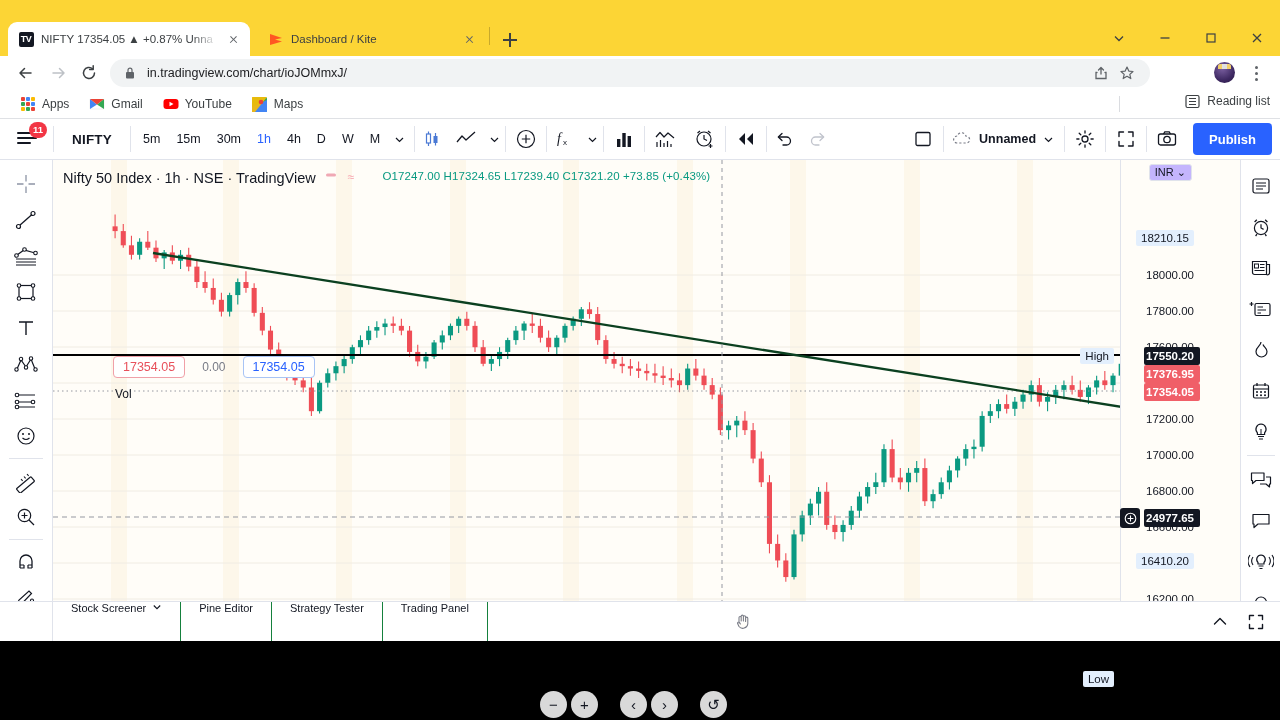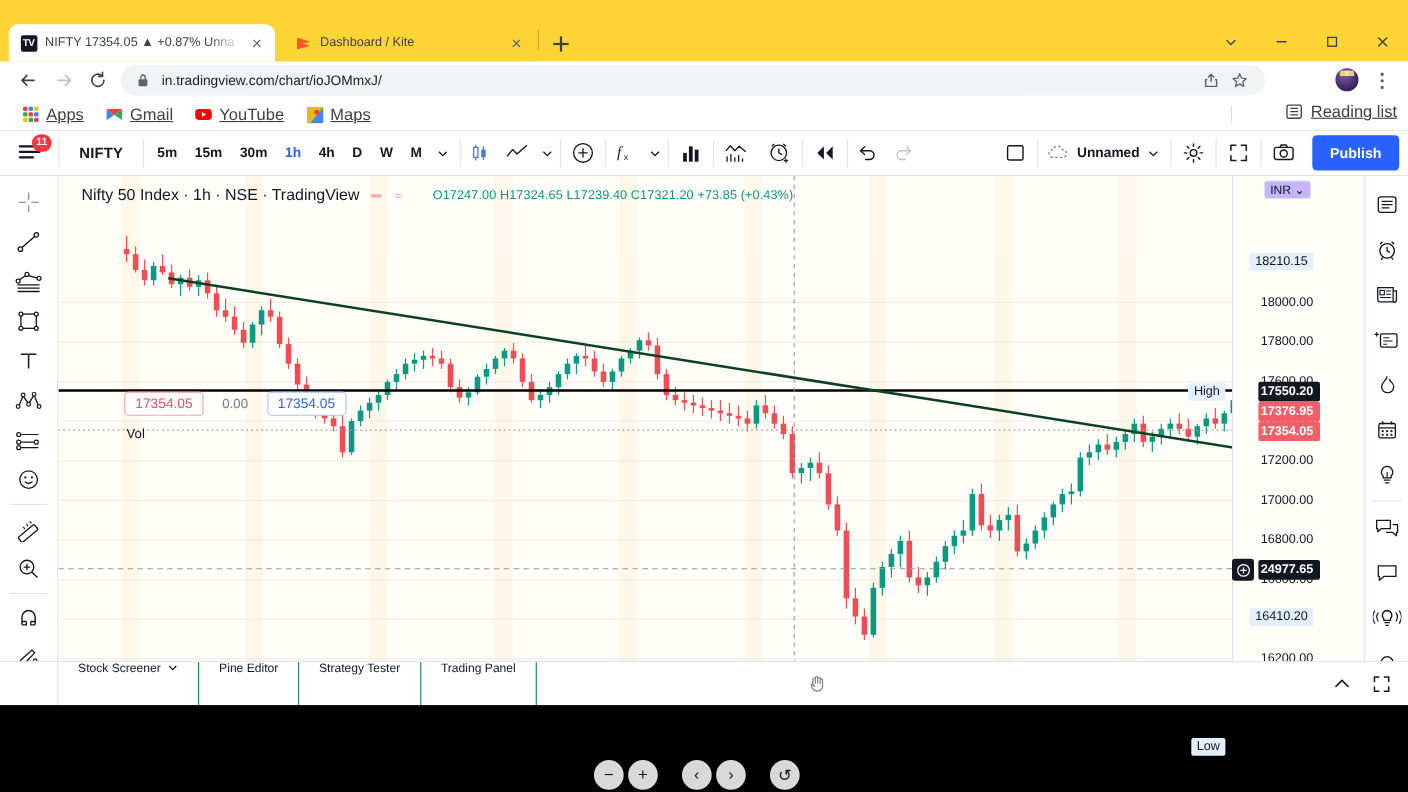--- a/index.html
+++ b/index.html
@@ -71,21 +71,21 @@
     background: linear-gradient(90deg,#f2cf6b 0 33%, #e0e0e0 33% 66%, #f2cf6b 66% 100%); border-radius: 2px 2px 0 0; }
   .kebab { position: absolute; top: 60px; left: 1244px; width: 24px; height: 26px; display:flex; flex-direction: column;
            align-items: center; justify-content: center; gap: 3px; }
   .kebab i { width: 3px; height: 3px; border-radius: 50%; background: #5f6368; display: block; }
 
   .bookmarks {
     position: absolute; top: 90px; left: 0; width: 1280px; height: 28px; background: #fff;
     display: flex; align-items: center; padding-left: 12px; gap: 4px;
   }
   .bm { display: flex; align-items: center; gap: 6px; padding: 3px 8px; border-radius: 4px; }
-  .bm-label { font-size: 15px; color: #3c4043; text-decoration: underline; }
+  .bm-label { font-size: 12px; color: #3c4043; }
   .bm-ico { width: 16px; height: 16px; flex: 0 0 16px; display: flex; align-items: center; justify-content: center; }
   .apps-grid { width: 14px; height: 14px; display: grid; grid-template-columns: repeat(3,1fr); grid-template-rows: repeat(3,1fr); gap: 1.5px; }
   .apps-grid i { display: block; border-radius: 1px; }
   .reading-list { position: absolute; right: 10px; top: 93px; display: flex; align-items: center; gap: 7px; }
   .rl-sep { position: absolute; right: 160px; top: 96px; width: 1px; height: 16px; background: #dadce0; }
   .browser-bottom-border { position: absolute; top: 118px; left: 0; width: 1280px; height: 1px; background: #dfe1e5; }
 
   
   .tv-app { position: absolute; top: 119px; left: 0; width: 1280px; height: 601px; background: #fff; }
 
@@ -98,21 +98,21 @@
   .burger-lines i { position: absolute; left: 0; height: 2px; background: #131722; border-radius: 1px; }
   .burger-badge {
     position: absolute; top: 3px; left: 29px; min-width: 16px; height: 16px; border-radius: 8px;
     background: #f23645; color: #fff; font-size: 9.5px; font-weight: 700;
     display: flex; align-items: center; justify-content: center; padding: 0 4px;
   }
   .vsep { width: 1px; height: 26px; background: #e0e3eb; flex: 0 0 1px; }
   .tv-symbol { font-size: 13.5px; font-weight: 600; color: #131722; padding: 0 18px; letter-spacing: 0.2px; }
   .tf-group { display: flex; align-items: center; padding: 0 4px; }
   .tf {
-    font-size: 12.5px; color: #131722; padding: 5px 8px; border-radius: 4px; font-weight: 700;
+    font-size: 12.5px; color: #131722; padding: 5px 8px; border-radius: 4px; font-weight: 400;
   }
   .tf.active { color: #2962ff; }
   .tb-ico { width: 34px; height: 30px; display: flex; align-items: center; justify-content: center; }
   .tb-ico.wide { width: 40px; }
   .chev { width: 22px; height: 30px; display: flex; align-items: center; justify-content: center; }
   .tb-unnamed { display: flex; align-items: center; gap: 7px; padding: 0 10px 0 8px; }
   .tb-unnamed span { font-size: 12.5px; color: #131722; font-weight: bold; }
   .publish-btn {
     background: #2962ff; color: #fff; font-size: 13px; font-weight: 600;
     height: 32px; padding: 0 16px; border-radius: 4px; display: flex; align-items: center;
@@ -139,21 +139,21 @@
   
   .chart-pane {
     position: absolute; top: 41px; left: 53px; width: 1187px; height: 560px;
     background: #fffdf8; overflow: hidden;
   }
   .chart-canvas { position: absolute; top: 0; left: 0; width: 1107px; height: 500px; }
   .price-scale {
     position: absolute; top: 0; right: 40px; width: 80px; height: 500px;
     border-left: 1px solid #e0e3eb; background: #fffdf8;
   }
-  .legend { position: absolute; top: 10px; left: 21px; display: flex; align-items: center; gap: 9px; z-index: 5; }
+  .legend { position: absolute; top: 10px; left: 10px; display: flex; gap: 9px; z-index: 5; }
   .legend-title { font-size: 14.5px; color: #131722; font-weight: 400; }
   .legend-ohlc { font-size: 11.5px; color: #089981; font-weight: 500; letter-spacing: 0.1px; }
   .legend-eye, .legend-tilde { font-size: 12px; color: #f7a5b0; }
   .tagrow { position: absolute; top: 196px; left: 60px; display: flex; align-items: center; gap: 8px; z-index: 6; }
   .tag {
     font-size: 12.5px; padding: 3px 9px; border-radius: 4px; background: #fff;
   }
   .tag.sell { border: 1px solid #f0a0a8; color: #e8505b; }
   .tag.buy { border: 1px solid #a8c4f5; color: #2962ff; }
   .tag.mid { color: #787b86; border: none; background: transparent; font-size: 12px; }

